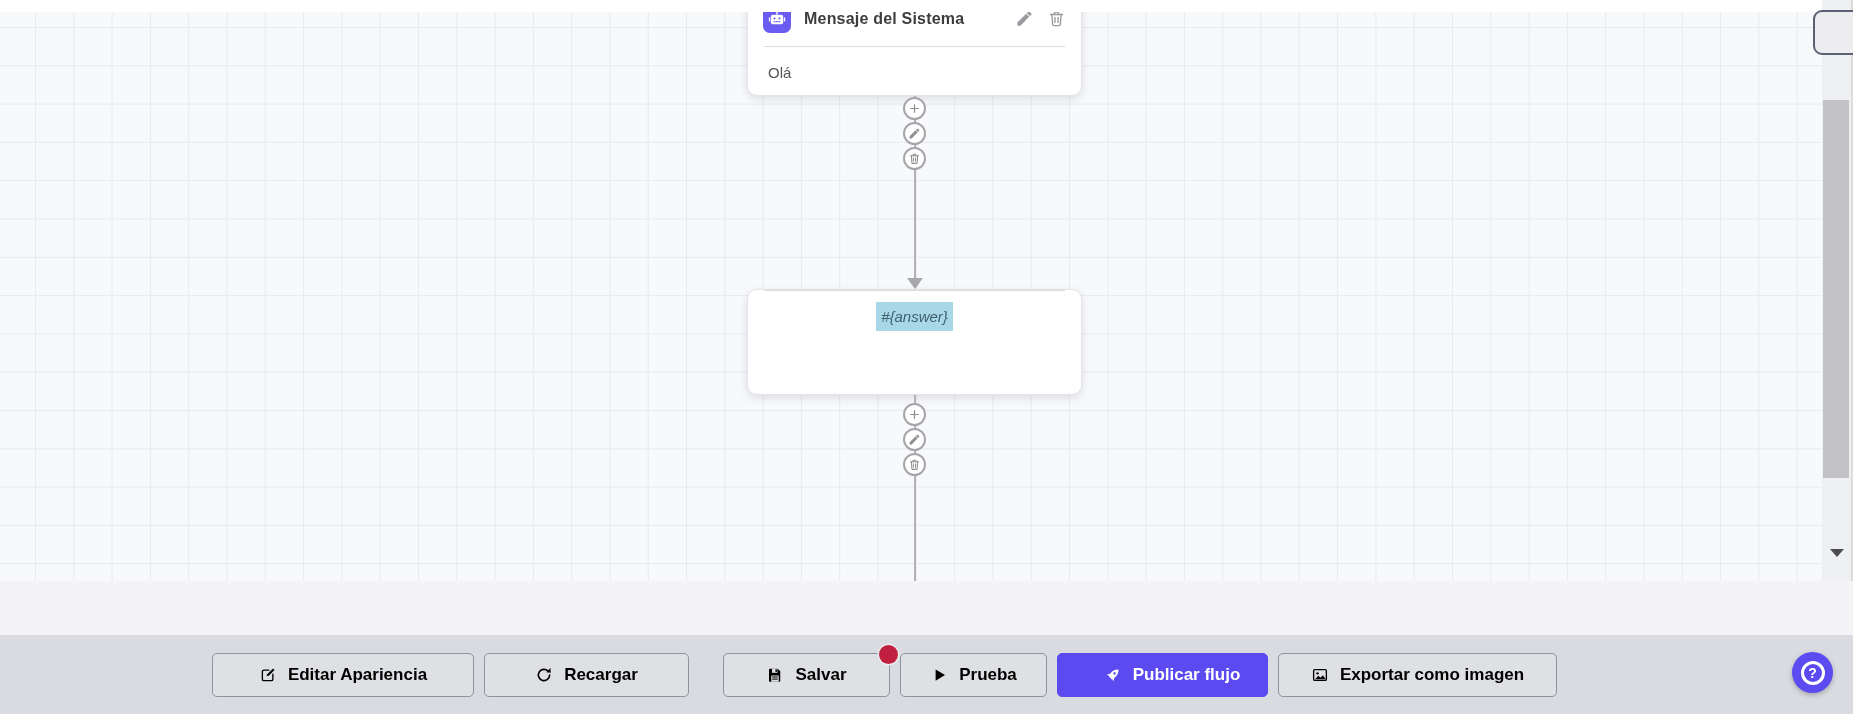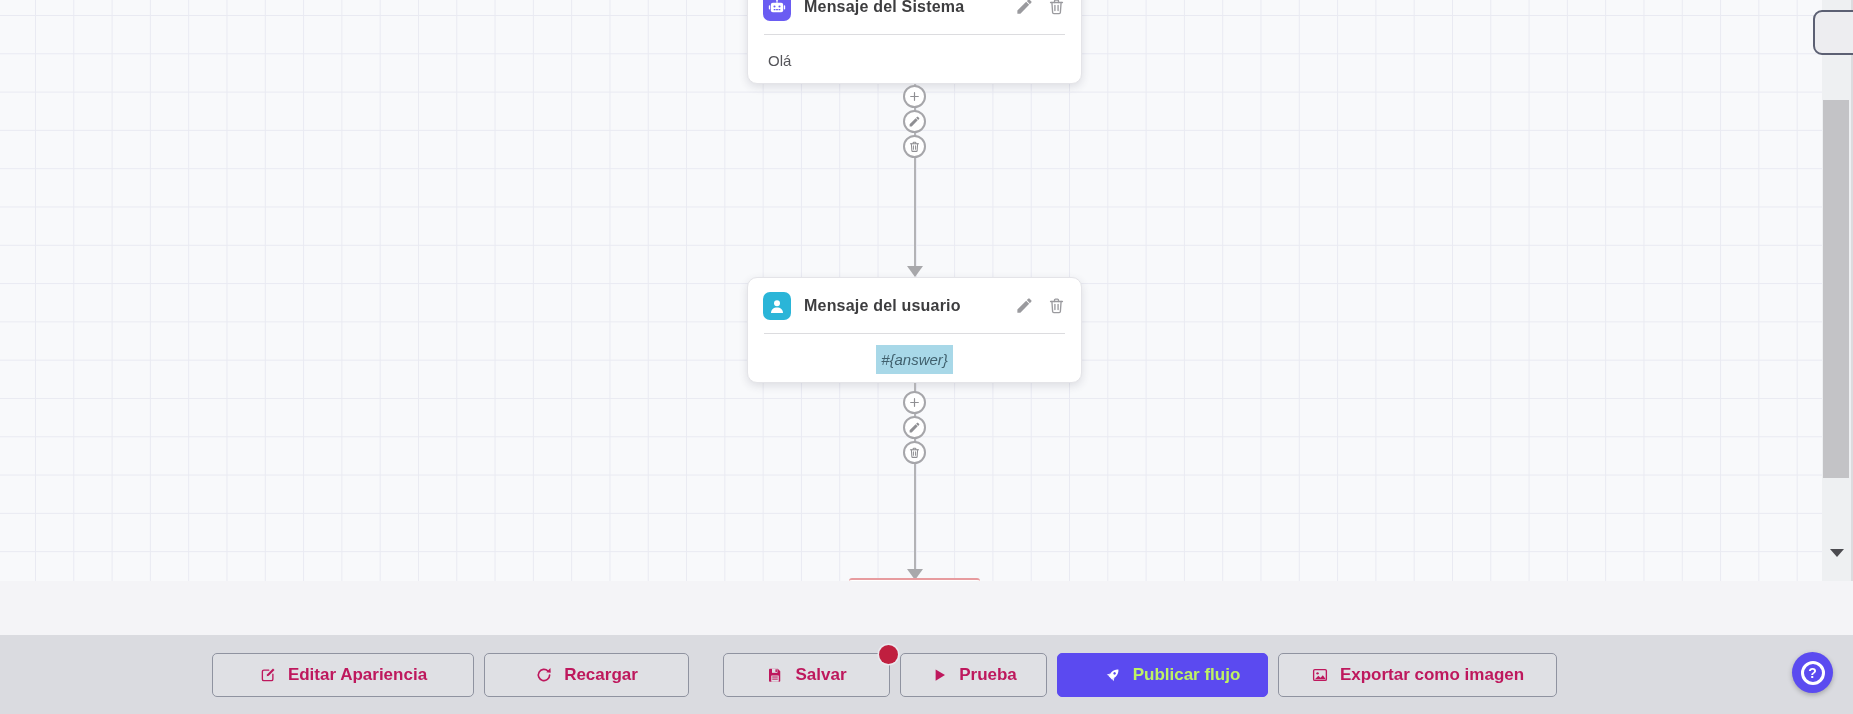--- a/index.html
+++ b/index.html
@@ -2,21 +2,21 @@
 <html><head>
 <meta charset="utf-8">
 <style>
   * { margin:0; padding:0; box-sizing:border-box; }
   html,body { width:1853px; height:714px; }
   body { font-family:"Liberation Sans", sans-serif; background:#fff; overflow:hidden; }
   .app { position:relative; width:1853px; height:714px; overflow:hidden; background:#fff; }
 
   
   .canvas {
-    position:absolute; left:0; top:0; width:1853px; height:581px;
+    position:absolute; left:0; top:12px; width:1853px; height:581px;
     background-color:#f8f9fb;
     background-image:
       linear-gradient(to right, #e9eaf2 1px, transparent 1px),
       linear-gradient(to bottom, #e9eaf2 1px, transparent 1px);
     background-size:38.3px 38.3px;
     background-position:35px 15px;
     overflow:hidden;
   }
 
   
@@ -68,24 +68,24 @@
     border-top:8px solid #4b4b50; }
 
   
   .footer-strip { position:absolute; left:0; top:581px; width:1853px; height:54px; background:#f4f4f7; }
   .toolbar { position:absolute; left:0; top:635px; width:1853px; height:79px; background:#dadbe0;
     display:flex; align-items:center; padding-left:212px; gap:10px; }
   .tb-btn {
     height:44px; background:#dfe0e4; border:1px solid #8f93a0; border-radius:5px;
     display:flex; align-items:center; justify-content:center; gap:11px;
     font-family:"Liberation Sans", sans-serif;
-    font-size:17px; font-weight:bold; color:#be185d; cursor:pointer; position:relative;
+    font-size:17px; font-weight:bold; color:#000000; cursor:pointer; position:relative;
   }
   .tb-btn svg { width:18px; height:18px; }
-  .tb-btn.primary { background:#5b4af0; border-color:#5b4af0; color:#bef264;padding-left:19px; }
+  .tb-btn.primary { background:#5b4af0; border-color:#5b4af0; color:#ffffff;padding-left:19px; }
   .badge { position:absolute; top:-9px; right:-9px; width:19px; height:19px; border-radius:50%;
     background:#c01f3f; box-shadow:0 0 0 1.5px #e9e9ee; }
 
   
   .help-btn {
     position:absolute; left:1792px; top:652px; width:41px; height:41px; border-radius:50%;
     background:#5b4bf0; display:flex; align-items:center; justify-content:center;
     box-shadow:0 2px 5px rgba(0,0,0,.25); cursor:pointer; z-index:6;
   }
   .help-ring {
@@ -151,42 +151,20 @@
     <div class="cbtn" style="top:134.5px;">
       <svg viewBox="0 0 24 24" fill="none" stroke="currentColor" stroke-width="1.9" stroke-linecap="round">
         <path d="M4.5 7h15"></path>
           <path d="M9.5 7V5.2c0-.7.5-1.2 1.2-1.2h2.6c.7 0 1.2.5 1.2 1.2V7"></path>
         <path d="M6.2 7l.9 12.6c.05.8.7 1.4 1.5 1.4h6.8c.8 0 1.45-.6 1.5-1.4L17.8 7"></path>
         <path d="M10 10.5v6.5M14 10.5v6.5"></path>
         </svg>
     </div>
 
     <div class="node" style="left:747px; top:277px;">
-      <div class="node-head">
-        <div class="node-icon" style="background:#2ab5d8;">
-          <svg viewBox="0 0 24 24" width="20" height="20">
-            <circle cx="12" cy="8.6" r="3.6" fill="#fff"></circle>
-            <path d="M4.8 20.5c0-4.2 3.1-6.6 7.2-6.6s7.2 2.4 7.2 6.6z" fill="#fff"></path>
-          </svg>
-        </div>
-        <div class="node-title">Mensaje del usuario</div>
-        <div class="head-act">
-          <svg viewBox="0 0 24 24" fill="currentColor">
-              <path d="M3 17.2V21h3.8L17.9 9.9l-3.8-3.8L3 17.2zM20.7 7.1c.4-.4.4-1 0-1.4l-2.4-2.4c-.4-.4-1-.4-1.4 0l-1.9 1.9 3.8 3.8 1.9-1.9z"></path>
-            </svg>
-        </div>
-        <div class="head-act">
-          <svg viewBox="0 0 24 24" fill="none" stroke="currentColor" stroke-width="1.7" stroke-linecap="round">
-            <path d="M4.5 7h15"></path>
-              <path d="M9.5 7V5.2c0-.7.5-1.2 1.2-1.2h2.6c.7 0 1.2.5 1.2 1.2V7"></path>
-            <path d="M6.2 7l.9 12.6c.05.8.7 1.4 1.5 1.4h6.8c.8 0 1.45-.6 1.5-1.4L17.8 7"></path>
-            <path d="M10 10.5v6.5M14 10.5v6.5"></path>
-            </svg>
-        </div>
-      </div>
       <div class="divider"></div>
       <div class="node-body body-center">
         <span class="hl">#{answer}</span>
       </div>
     </div>
 
     <div class="cline" style="top:383px; height:188px;"></div>
     <div class="arrowhead" style="top:569px;"></div>
     <div class="cbtn" style="top:390.5px;">
       <svg viewBox="0 0 24 24" fill="none" stroke="currentColor" stroke-width="2.2" stroke-linecap="round">

